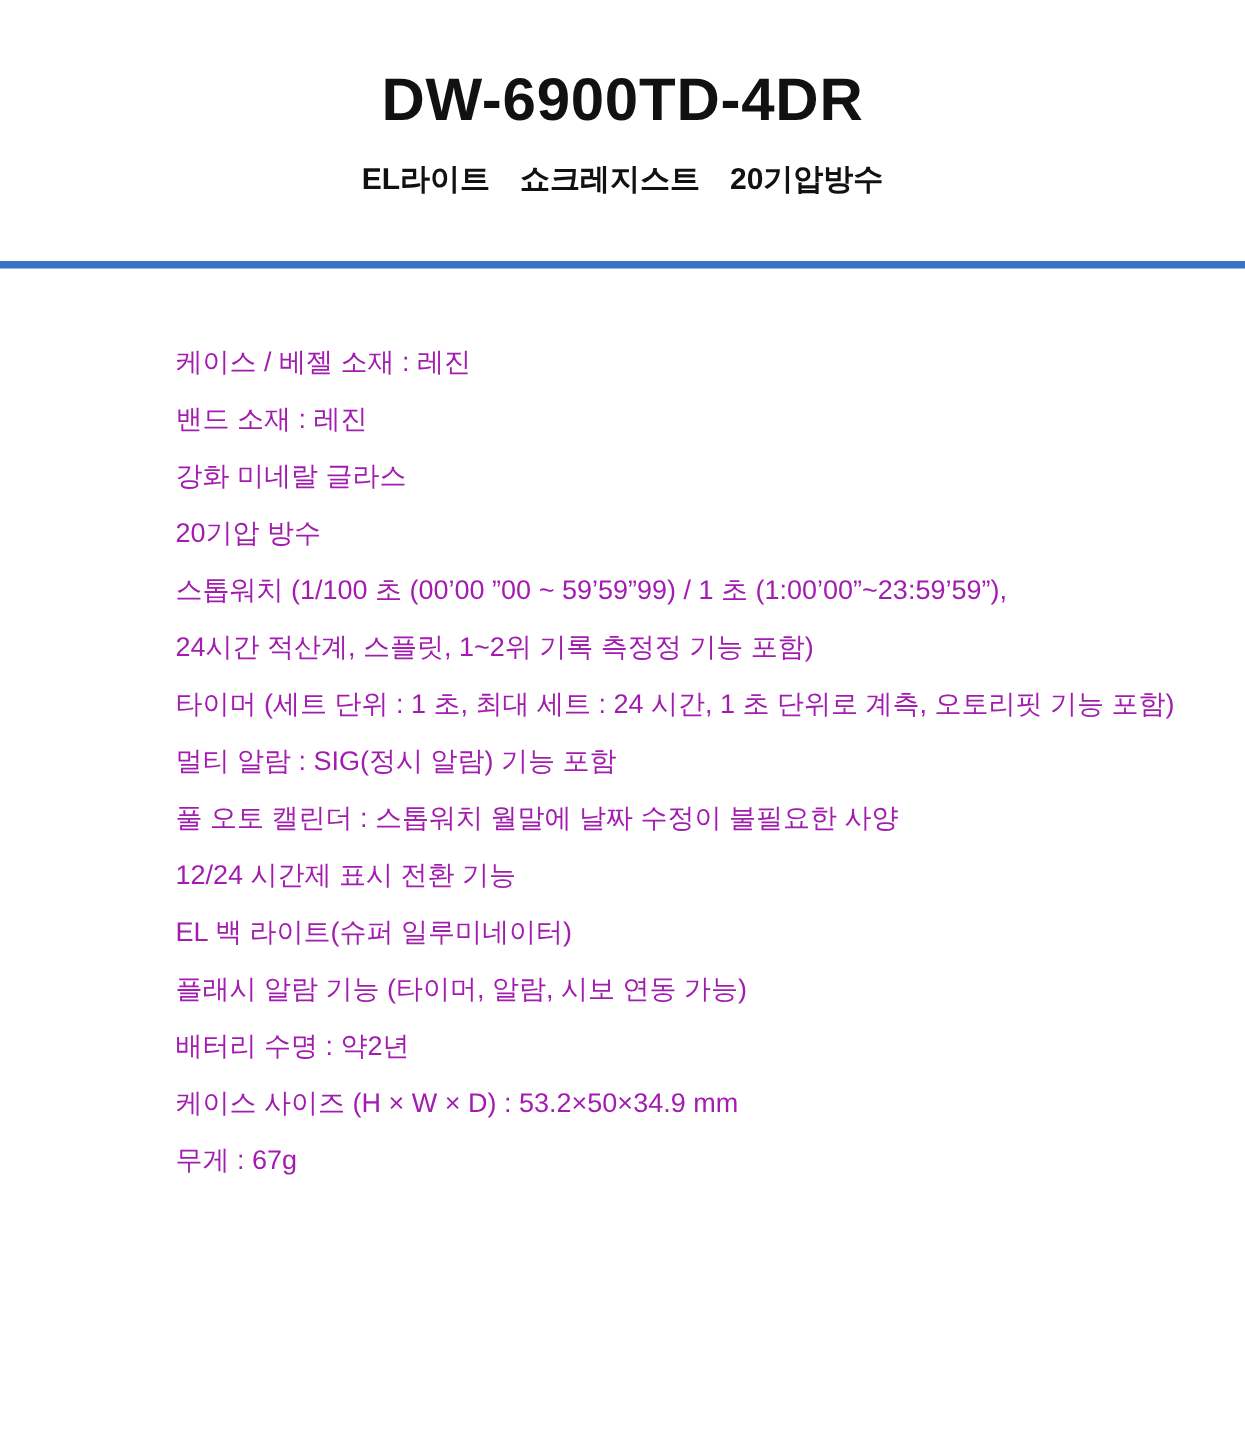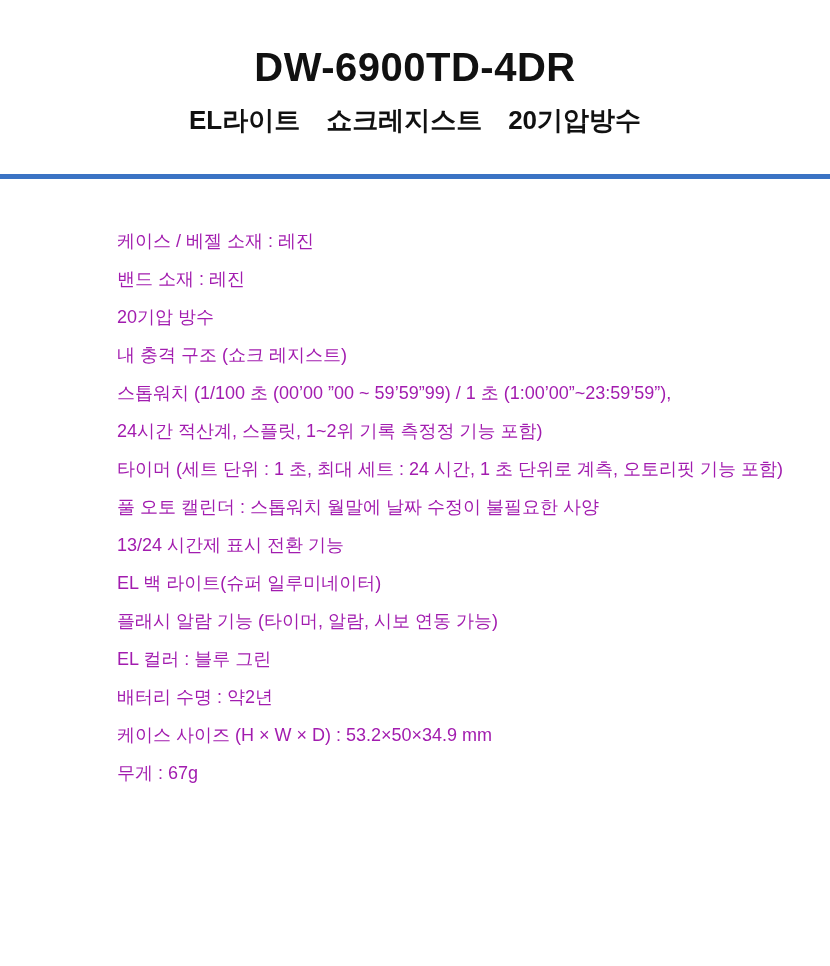--- a/index.html
+++ b/index.html
@@ -24,21 +24,21 @@
     padding-top: 44px;
     font-size: 40px;
     line-height: 46px;
     font-weight: 800;
     letter-spacing: 0.5px;
     color: #111111;
   }
   .product-subtitle {
     margin: 0;
     margin-top: 14px;
-    font-size: 26px;
+    font-size: 20px;
     line-height: 32px;
     font-weight: 700;
     color: #111111;
     white-space: pre-wrap;
   }
   .divider {
     position: absolute;
     left: 0;
     width: 830px;
     height: 5px;
@@ -72,30 +72,30 @@
     <h1 class="product-title">DW-6900TD-4DR</h1>
     <h2 class="product-subtitle">EL라이트　쇼크레지스트　20기압방수</h2>
   </header>
 
   <div class="divider divider-top" style="background: rgb(59, 115, 196);"></div>
 
   <main>
     <ul class="specs">
         <li>케이스 / 베젤 소재 : 레진</li>
         <li>밴드 소재 : 레진</li>
+        <li>강화 미네랄 글라스</li>
         <li>20기압 방수</li>
-        <li>내 충격 구조 (쇼크 레지스트)</li>
         <li>스톱워치 (1/100 초 (00’00 ”00 ~ 59’59”99) / 1 초 (1:00’00”~23:59’59”),</li>
         <li>24시간 적산계, 스플릿, 1~2위 기록 측정정 기능 포함)</li>
         <li>타이머 (세트 단위 : 1 초, 최대 세트 : 24 시간, 1 초 단위로 계측, 오토리핏 기능 포함)</li>
+        <li>멀티 알람 : SIG(정시 알람) 기능 포함</li>
         <li>풀 오토 캘린더 : 스톱워치 월말에 날짜 수정이 불필요한 사양</li>
-        <li>13/24 시간제 표시 전환 기능</li>
+        <li>12/24 시간제 표시 전환 기능</li>
         <li>EL 백 라이트(슈퍼 일루미네이터)</li>
         <li>플래시 알람 기능 (타이머, 알람, 시보 연동 가능)</li>
-        <li>EL 컬러 : 블루 그린</li>
         <li>배터리 수명 : 약2년</li>
         <li>케이스 사이즈 (H × W × D) : 53.2×50×34.9 mm</li>
         <li>무게 : 67g</li>
       </ul>
   </main>
 
   <div class="divider divider-bottom" style="background: rgb(59, 115, 196);"></div>
 </div>
 
 </body></html>

